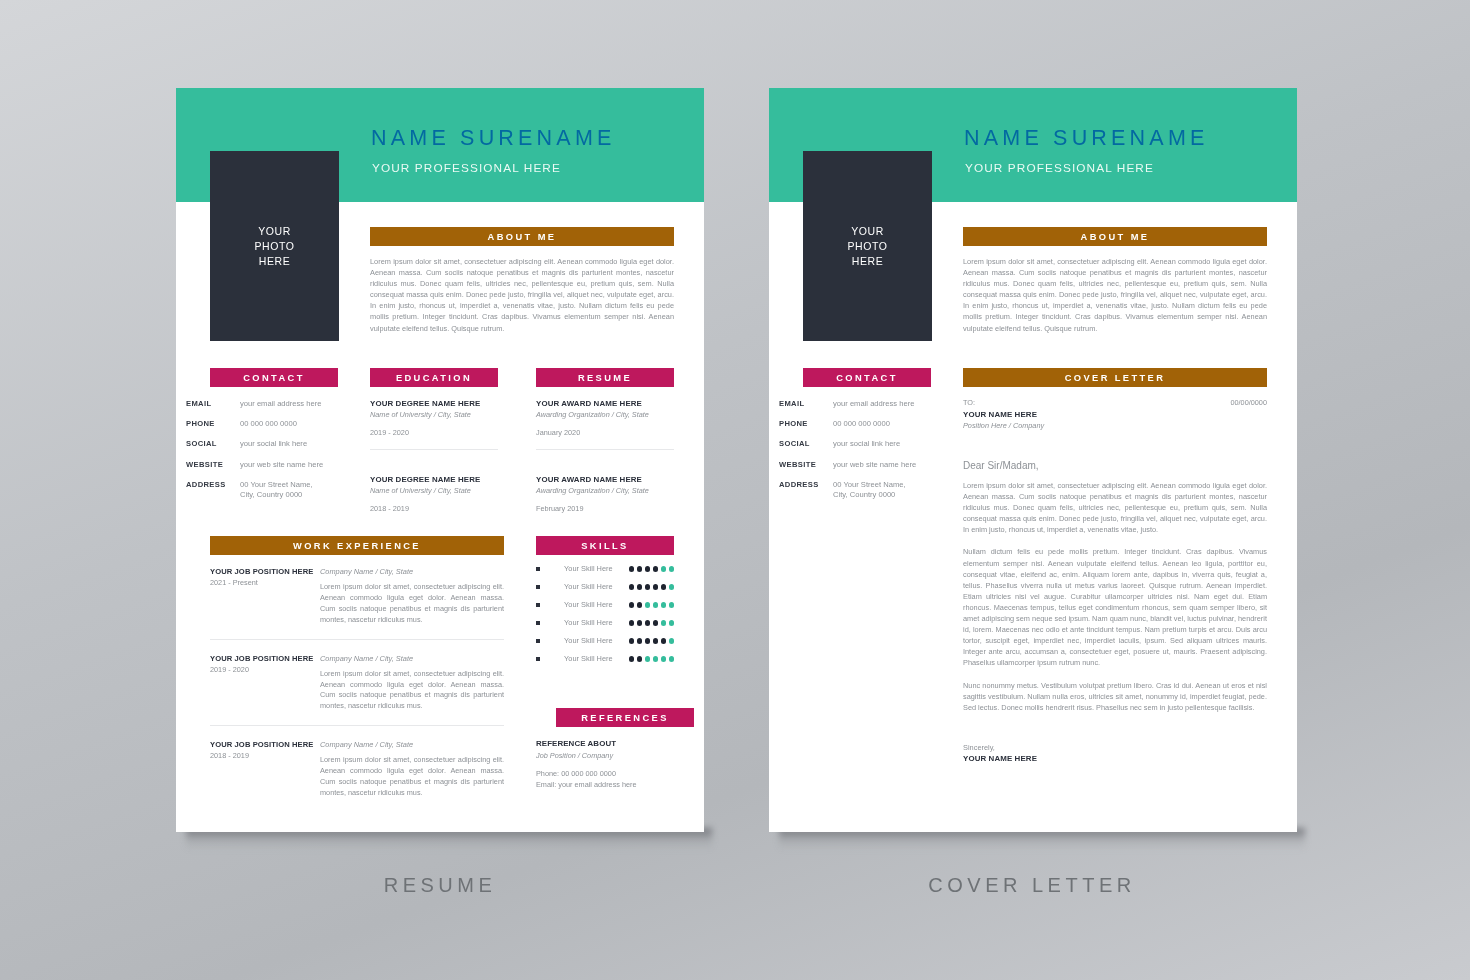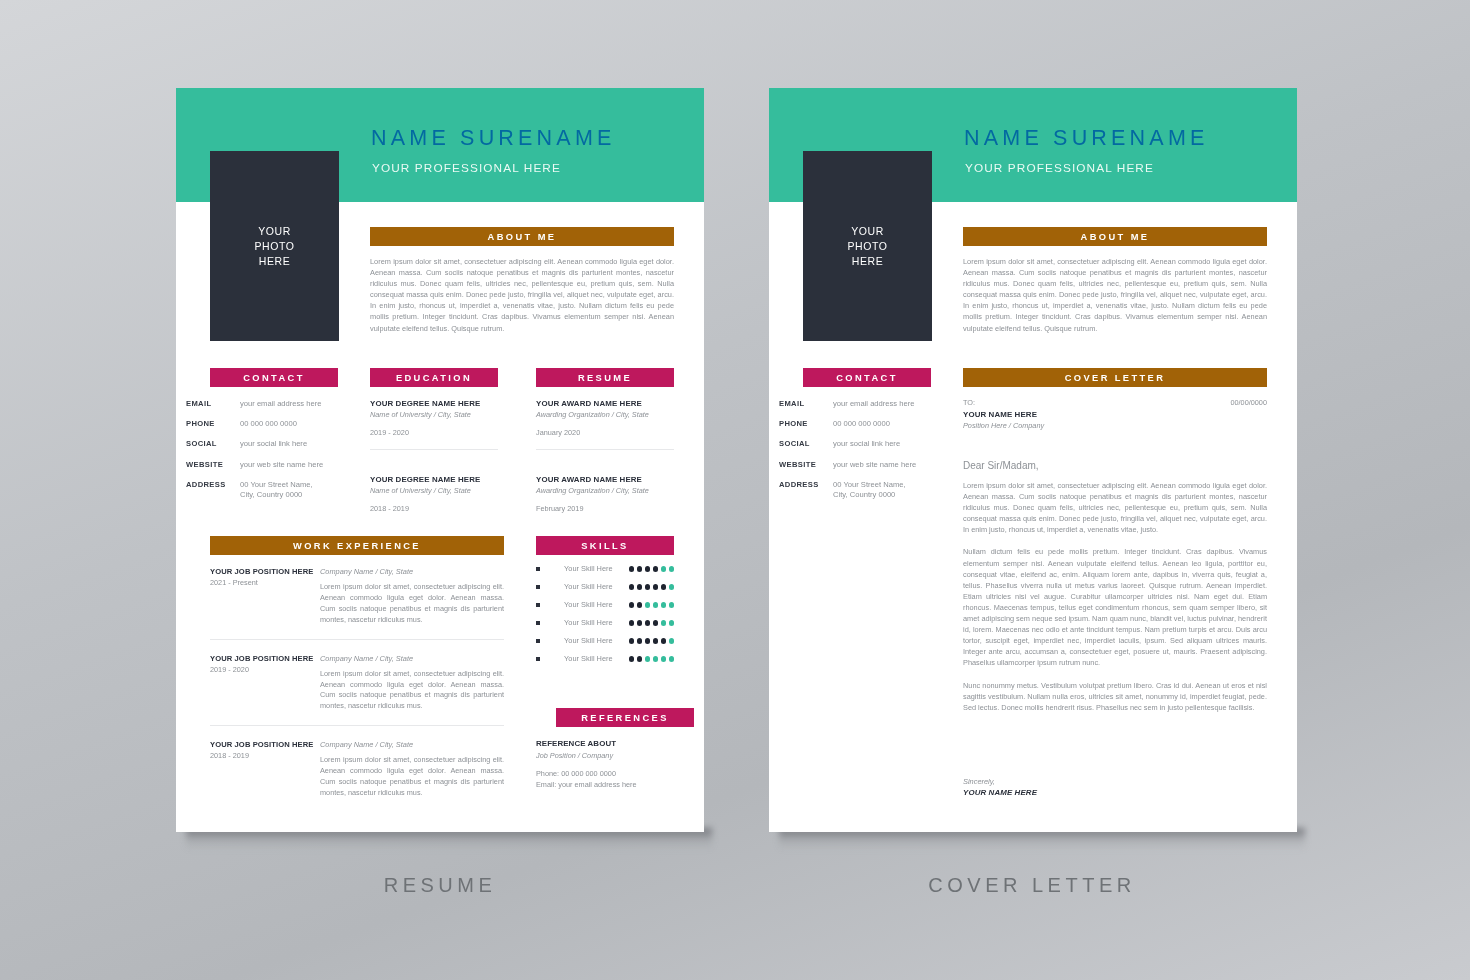--- a/index.html
+++ b/index.html
@@ -485,20 +485,20 @@
     </div>
 
     <div class="cl-greet" style="left:194px; top:372px; width:304px;">Dear Sir/Madam,</div>
 
     <div class="cl-body" id="c-body" style="left:194px; top:392px; width:304px;">
         <p>Lorem ipsum dolor sit amet, consectetuer adipiscing elit. Aenean commodo ligula eget dolor. Aenean massa. Cum sociis natoque penatibus et magnis dis parturient montes, nascetur ridiculus mus. Donec quam felis, ultricies nec, pellentesque eu, pretium quis, sem. Nulla consequat massa quis enim. Donec pede justo, fringilla vel, aliquet nec, vulputate eget, arcu. In enim justo, rhoncus ut, imperdiet a, venenatis vitae, justo.</p>
         <p>Nullam dictum felis eu pede mollis pretium. Integer tincidunt. Cras dapibus. Vivamus elementum semper nisi. Aenean vulputate eleifend tellus. Aenean leo ligula, porttitor eu, consequat vitae, eleifend ac, enim. Aliquam lorem ante, dapibus in, viverra quis, feugiat a, tellus. Phasellus viverra nulla ut metus varius laoreet. Quisque rutrum. Aenean imperdiet. Etiam ultricies nisi vel augue. Curabitur ullamcorper ultricies nisi. Nam eget dui. Etiam rhoncus. Maecenas tempus, tellus eget condimentum rhoncus, sem quam semper libero, sit amet adipiscing sem neque sed ipsum. Nam quam nunc, blandit vel, luctus pulvinar, hendrerit id, lorem. Maecenas nec odio et ante tincidunt tempus. Nam pretium turpis et arcu. Duis arcu tortor, suscipit eget, imperdiet nec, imperdiet iaculis, ipsum. Sed aliquam ultrices mauris. Integer ante arcu, accumsan a, consectetuer eget, posuere ut, mauris. Praesent adipiscing. Phasellus ullamcorper ipsum rutrum nunc.</p>
         <p>Nunc nonummy metus. Vestibulum volutpat pretium libero. Cras id dui. Aenean ut eros et nisl sagittis vestibulum. Nullam nulla eros, ultricies sit amet, nonummy id, imperdiet feugiat, pede. Sed lectus. Donec mollis hendrerit risus. Phasellus nec sem in justo pellentesque facilisis.</p>
       </div>
 
-    <div class="cl-sign" style="left:194px; top:688px; width:304px;font-style:italic;">
+    <div class="cl-sign" style="left:194px; top:654px; width:304px;">
       <div class="s1">Sincerely,</div>
       <div class="s2">YOUR NAME HERE</div>
     </div>
   </div>
   <div class="caption" id="caption-cover">COVER LETTER</div>
 
 </div>
 
 </body></html>

